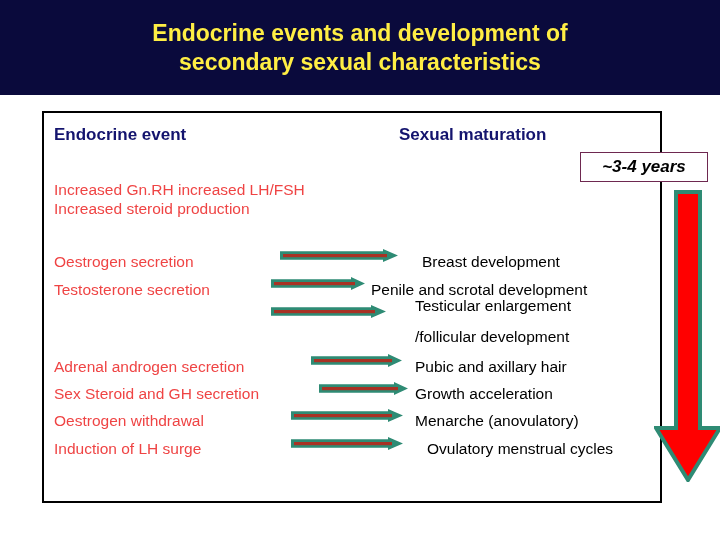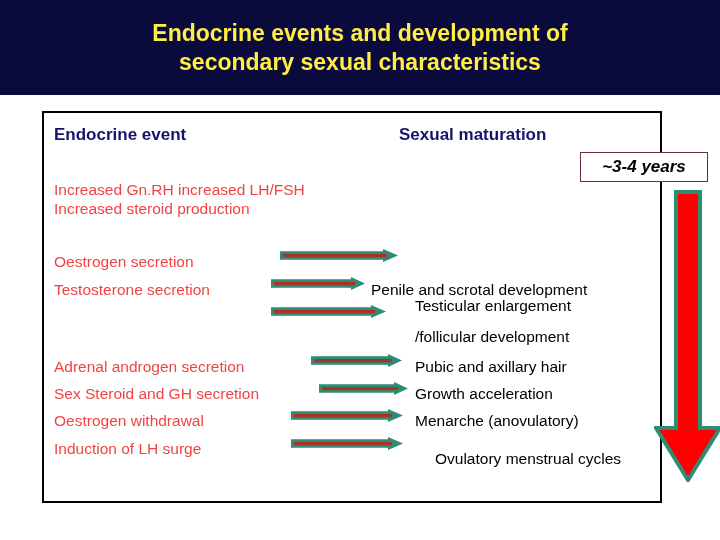--- a/index.html
+++ b/index.html
@@ -133,33 +133,34 @@
 
   <div class="col-heading" id="heading-endocrine">Endocrine event</div>
   <div class="col-heading" id="heading-maturation">Sexual maturation</div>
 
   <div class="evt" style="left:10px; top:68px;">Increased Gn.RH  increased LH/FSH</div>
   <div class="evt" style="left:10px; top:87px;">Increased steroid production</div>
 
   <div class="evt" style="left:10px; top:140px;">Oestrogen secretion</div>
   <div class="evt" style="left:10px; top:168px;">Testosterone secretion</div>
 
+  <div class="out" style="left:378px; top:140px;">Breast development</div>
   <div class="out" style="left:327px; top:168px;">Penile and scrotal development</div>
   <div class="out" style="left:371px; top:184px;">Testicular enlargement</div>
   <div class="out" style="left:371px; top:215px;">/follicular development</div>
 
   <div class="evt" style="left:10px; top:245px;">Adrenal androgen secretion</div>
   <div class="evt" style="left:10px; top:272px;">Sex Steroid and GH secretion</div>
   <div class="evt" style="left:10px; top:299px;">Oestrogen withdrawal</div>
   <div class="evt" style="left:10px; top:327px;">Induction of LH surge</div>
 
   <div class="out" style="left:371px; top:245px;">Pubic and axillary hair</div>
   <div class="out" style="left:371px; top:272px;">Growth acceleration</div>
   <div class="out" style="left:371px; top:299px;">Menarche (anovulatory)</div>
-  <div class="out" style="left:391px; top:327px;margin-top:10px;">Ovulatory menstrual cycles</div>
+  <div class="out" style="left:383px; top:327px;">Ovulatory menstrual cycles</div>
 
   <div class="h-arrow" style="left:236px; top:136px; width:118px;">
     <svg width="118" height="13" viewBox="0 0 118 13" preserveAspectRatio="none">
       <path d="M0,2.2 L103,2.2 L103,0 L118,6.5 L103,13 L103,10.8 L0,10.8 Z" fill="#2e8b74"></path>
       <rect x="3" y="5" width="104" height="3.2" fill="#a83224"></rect>
     </svg>
   </div>
 
   <div class="h-arrow" style="left:227px; top:164px; width:94px;">
     <svg width="94" height="13" viewBox="0 0 94 13" preserveAspectRatio="none">

